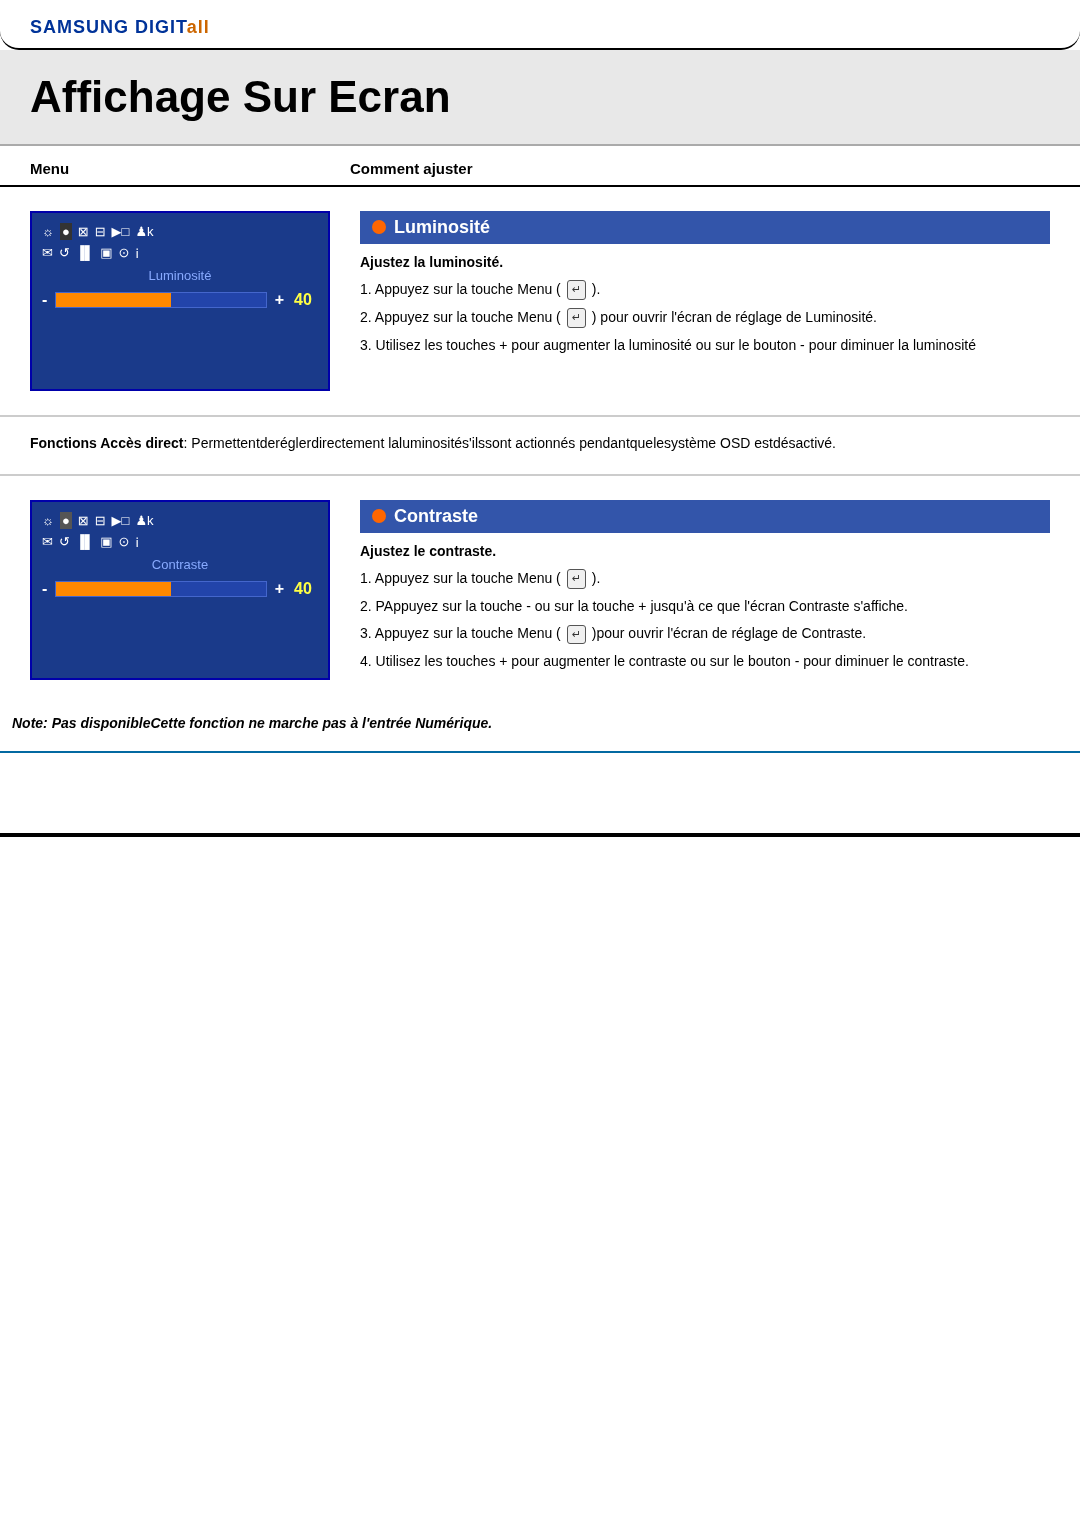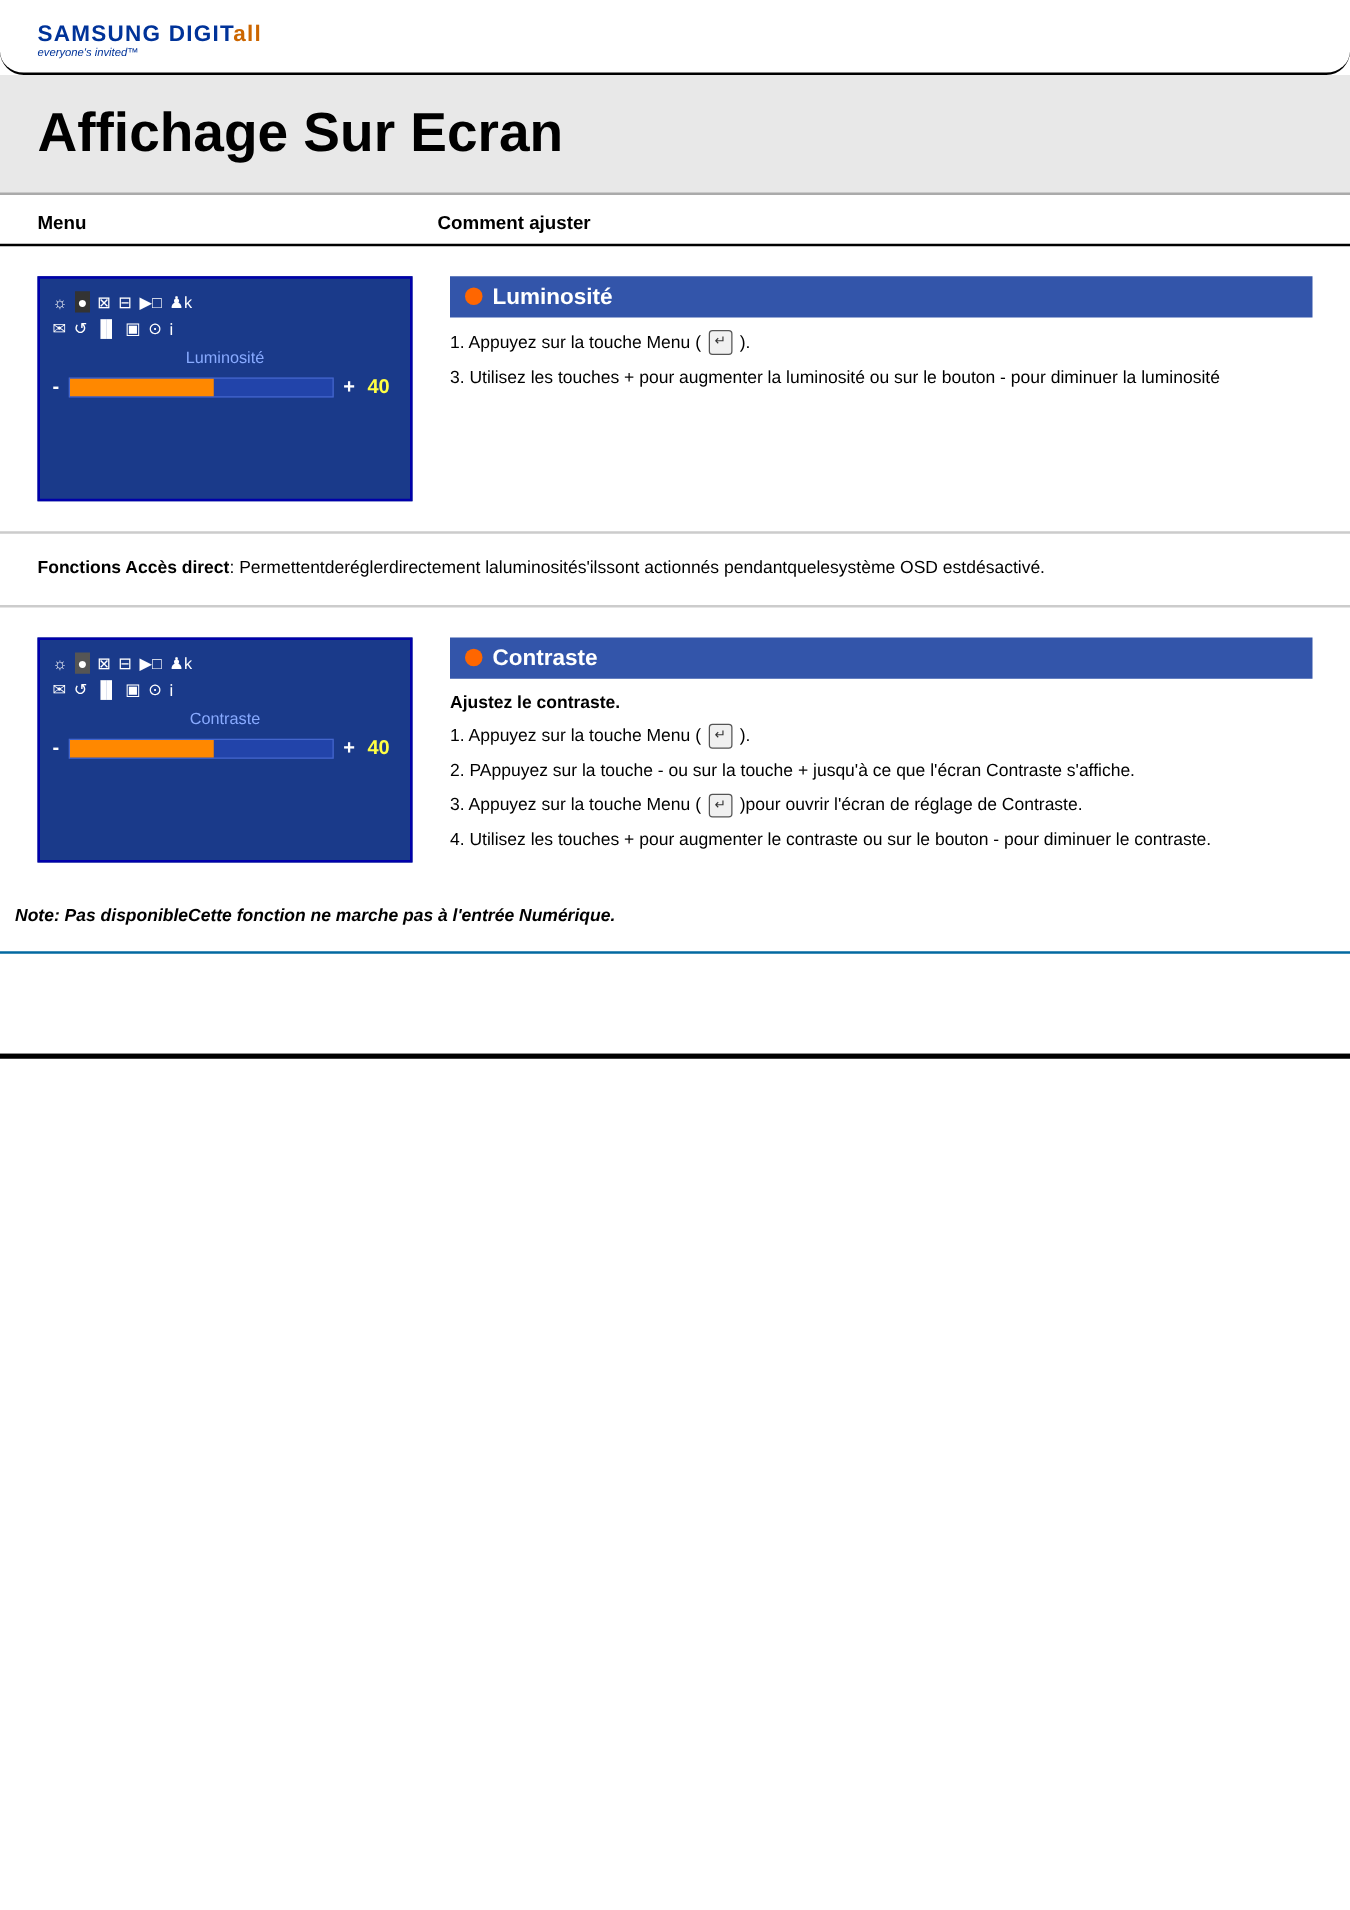--- a/index.html
+++ b/index.html
@@ -233,21 +233,20 @@
     }
   </style>
 </head>
 <body>
 
 <div class="header">
   <div class="samsung-logo">
     <div class="samsung-text">
       SAMSUNG DIGIT<span class="samsung-digit">all</span>
     </div>
-    <div class="samsung-subtitle">everyone's invited™</div>
   </div>
 </div>
 
 <div class="page-title-section">
   <div class="page-title">Affichage Sur Ecran</div>
 </div>
 
 <div class="column-headers">
   <div class="col-menu">Menu</div>
   <div class="col-comment">Comment ajuster</div>
@@ -281,22 +280,24 @@
       <span class="osd-plus">+</span>
       <span class="osd-value">40</span>
     </div>
   </div>
 
   <div class="right-content">
     <div class="section-title-bar">
       <div class="title-dot"></div>
       <span>Luminosité</span>
     </div>
+    <div class="section-subtitle">Ajustez la luminosité.</div>
     <ol class="steps">
       <li>1. Appuyez sur la touche Menu ( <span class="enter-icon">↵</span> ).</li>
+      <li>2. Appuyez sur la touche Menu ( <span class="enter-icon">↵</span> ) pour ouvrir l'écran de réglage de Luminosité.</li>
       <li>3. Utilisez les touches + pour augmenter la luminosité ou sur le bouton - pour diminuer la luminosité</li>
     </ol>
   </div>
 </div>
 
 <div class="direct-access">
   <span style="font-weight:bold;">Fonctions Accès direct</span><span>: Permettentderéglerdirectement laluminosités'ilssont actionnés pendantquelesystème OSD estdésactivé.</span>
 </div>
 
 <div class="content-section2">

